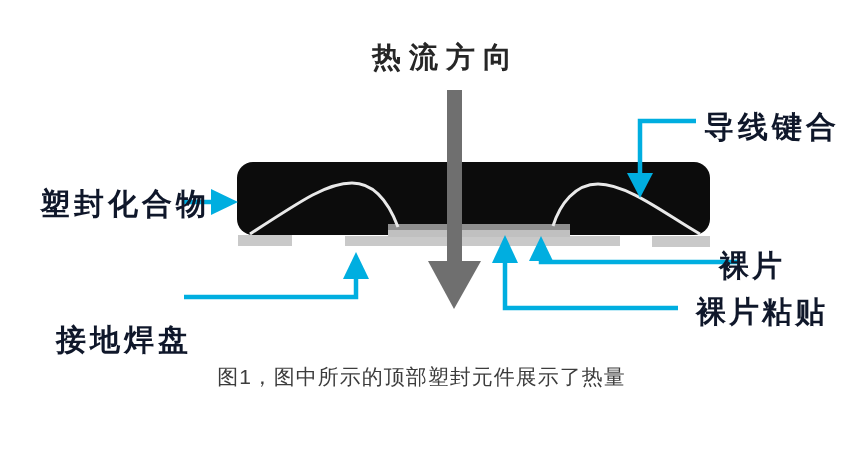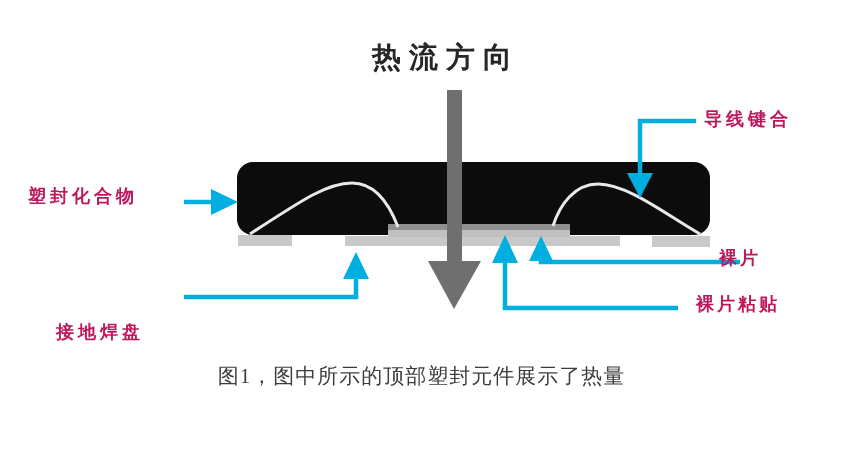--- a/index.html
+++ b/index.html
@@ -1,28 +1,28 @@
 <!DOCTYPE html>
 <html><head>
 <meta charset="utf-8">
 <style>
   html,body{margin:0;padding:0;background:#ffffff;}
   .stage{
     position:relative;
     width:843px;height:467px;
     background:#ffffff;
-    font-family:Liberation Serif, serif;
+    font-family:Liberation Sans, sans-serif;
     overflow:hidden;
   }
   .diagram-svg{position:absolute;left:0;top:0;width:843px;height:467px;}
   .lbl{
     position:absolute;
-    color:#be185d;
+    color:#0f172a;
     font-weight:bold;
-    font-size:18px;
+    font-size:30px;
     letter-spacing:4px;
     white-space:nowrap;
     line-height:1.1;
   }
   .title{
     position:absolute;
     left:372px;top:38px;
     font-size:29px;
     font-weight:bold;
     letter-spacing:8px;
@@ -88,21 +88,21 @@
     <g>
       <polyline points="678,308 505,308 505,263" fill="none" stroke-width="4.5" stroke="#00aee0"></polyline>
       <polygon points="492,263 518,263 505,235" fill="#00aee0"></polygon>
     </g>
   </svg>
 
   <div class="title">热流方向</div>
 
   <div class="lbl" style="left:704px;top:110px;">导线键合</div>
 
-  <div class="lbl" style="left:28px;top:187px;text-align:center;">塑封化合物</div>
+  <div class="lbl" style="left:40px;top:187px;text-align:center;">塑封化合物</div>
 
   <div class="lbl" style="left:56px;top:280px;margin-top:43px;">接地焊盘</div>
 
   <div class="lbl" style="left:719px;top:249px;letter-spacing:3px;">裸片</div>
 
   <div class="lbl" style="left:696px;top:295px;letter-spacing:3px;">裸片粘贴</div>
 
   <div class="caption">
     <div>图1，图中所示的顶部塑封元件展示了热量</div>
   </div>

